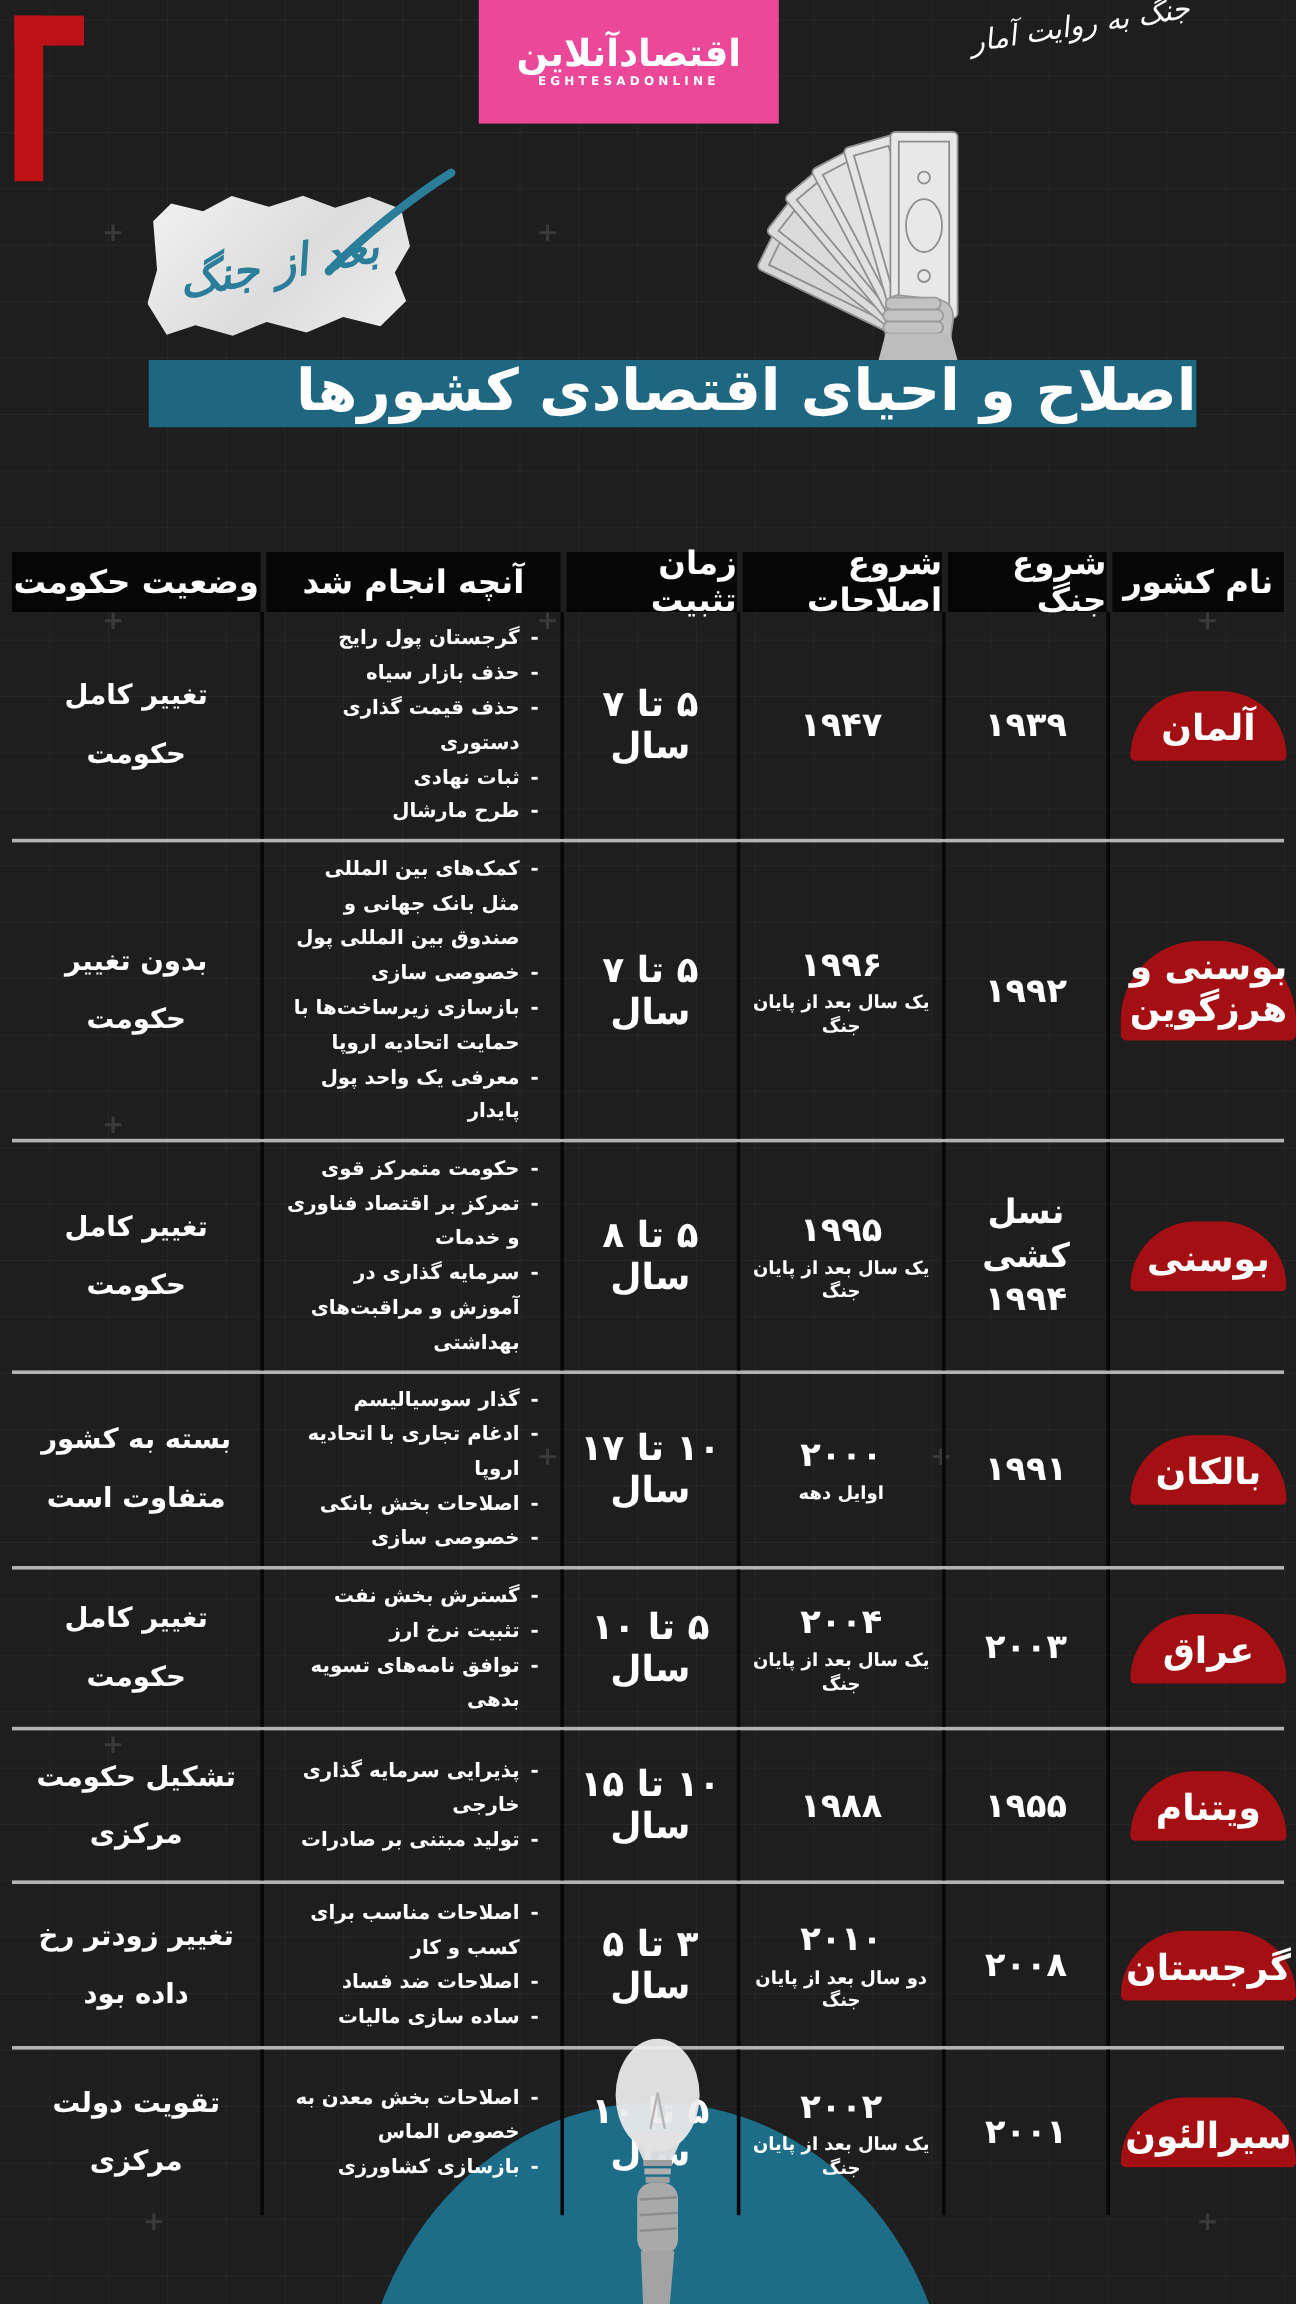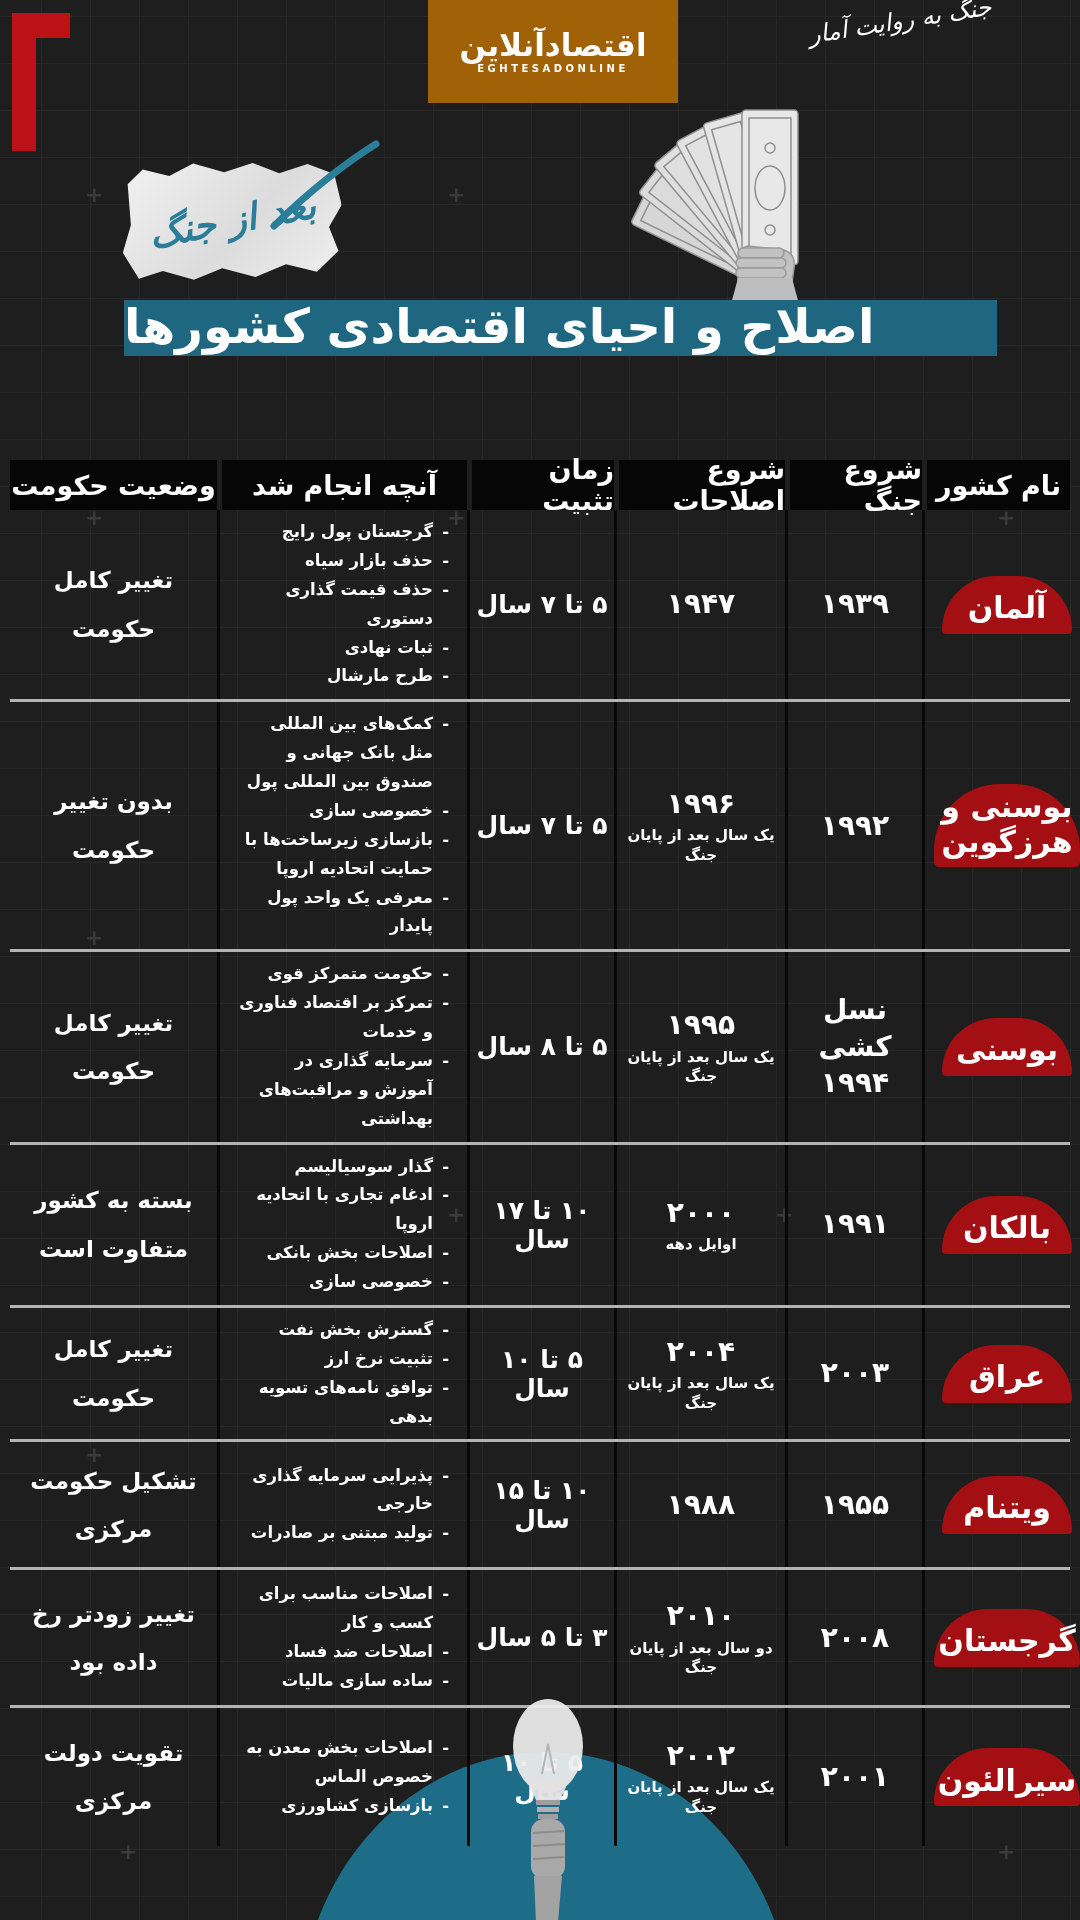--- a/index.html
+++ b/index.html
@@ -12,60 +12,60 @@
     background-size:49px 47px;
     background-position:41px 16px;
     font-family:"DejaVu Sans",sans-serif;
     color:#fff;
   }
   .abs{position:absolute;}
   
   .corner-mark{left:12px;top:13px;width:58px;height:138px;}
   .corner-mark .barv{position:absolute;left:0;top:0;width:24px;height:138px;background:#bb1117;}
   .corner-mark .barh{position:absolute;left:0;top:0;width:58px;height:25px;background:#bb1117;}
-  .logo-box{left:428px;top:0;width:250px;height:103px;background:#a16207;
+  .logo-box{left:399px;top:0;width:250px;height:103px;background:#ec4899;
     display:flex;flex-direction:column;align-items:center;justify-content:center;direction:rtl;}
   .logo-fa{font-size:31px;font-weight:bold;line-height:1;letter-spacing:-1px;}
   .logo-en{font-size:10px;font-weight:bold;letter-spacing:3.5px;margin-top:2px;}
   .tagline{left:795px;top:8px;width:210px;transform:rotate(-9deg);
     font-family:"DejaVu Serif",serif;font-style:italic;font-size:24px;
     text-align:center;direction:rtl;line-height:1.1;}
   
   .kicker-paper{left:122px;top:160px;width:220px;height:120px;transform:rotate(-1.5deg);
     background:linear-gradient(135deg,#f2f2f2 0%,#dcdcdc 55%,#efefef 100%);
     clip-path:polygon(3% 18%,10% 6%,22% 12%,33% 2%,47% 10%,60% 3%,72% 12%,85% 5%,97% 14%,100% 40%,94% 58%,98% 78%,88% 95%,74% 88%,60% 98%,45% 90%,32% 99%,18% 91%,7% 97%,0 75%,4% 52%);
     display:flex;align-items:center;justify-content:center;}
   .kicker-text{color:#2a7e99;font-size:37px;font-weight:bold;font-style:italic;
     transform:rotate(-9deg);direction:rtl;white-space:nowrap;}
   .swoosh{left:258px;top:138px;}
   
   .money{left:626px;top:70px;z-index:1;}
   
   .title-band{left:124px;top:300px;width:873px;height:56px;background:#1f6780;z-index:2;
-    display:flex;align-items:center;justify-content:flex-start;}
+    display:flex;align-items:center;justify-content:flex-end;}
   .title-text{font-size:48px;font-weight:bold;direction:rtl;white-space:nowrap;line-height:1;
     transform:translateY(-2px);}
   
   .table{left:10px;top:460px;width:1060px;direction:rtl;z-index:2;}
   .thead{display:grid;grid-template-columns:148px 137px 171px 147px 250px 207px;}
   .hcell{background:#060606;height:50px;display:flex;align-items:center;justify-content:center;
     font-size:27px;font-weight:bold;box-sizing:border-box;}
   .thead .hcell:not(:last-child){border-left:5px solid #1e1e1e;}
   .trow{display:grid;grid-template-columns:148px 137px 171px 147px 250px 207px;}
   .trow + .trow{border-top:3px solid #b3b3b3;}
   .cell{box-sizing:border-box;display:flex;flex-direction:column;align-items:center;justify-content:center;
     padding:8px 4px;}
   .trow > .cell:not(:last-child){border-left:3px solid #080808;}
   .country-pill{background:#a40f13;min-width:130px;min-height:58px;max-width:146px;
     border-radius:66px 66px 5px 5px;display:flex;align-items:flex-end;justify-content:center;
     padding:6px 8px 8px;box-sizing:border-box;margin-left:19px;}
   .country-name{font-size:30px;font-weight:bold;line-height:1.15;text-align:center;}
   .year{font-size:28px;font-weight:bold;text-align:center;line-height:1.3;}
   .note{font-size:15px;font-weight:bold;margin-top:4px;text-align:center;line-height:1.3;}
-  .stab{font-size:25px;font-weight:bold;text-align:center;}
+  .stab{font-size:30px;font-weight:bold;text-align:center;}
   .actions{list-style:none;margin:0;padding:0 14px;direction:rtl;width:100%;box-sizing:border-box;}
   .actions li{font-size:16.5px;font-weight:bold;line-height:1.75;text-align:right;
     padding-right:16px;position:relative;}
   .actions li::before{content:"-";position:absolute;right:0;top:0;}
   .status{font-size:23px;font-weight:bold;text-align:center;line-height:2.1;}
   
   .bottom-dome{left:299px;top:1752px;width:494px;height:400px;background:#1d6d89;
     border-radius:50% 50% 0 0 / 68% 68% 0 0;z-index:1;}
   .bulb-hand{left:498px;top:1696px;z-index:2;}
   .cross{position:absolute;color:#3a3a3a;font-size:22px;font-weight:bold;line-height:0;}

